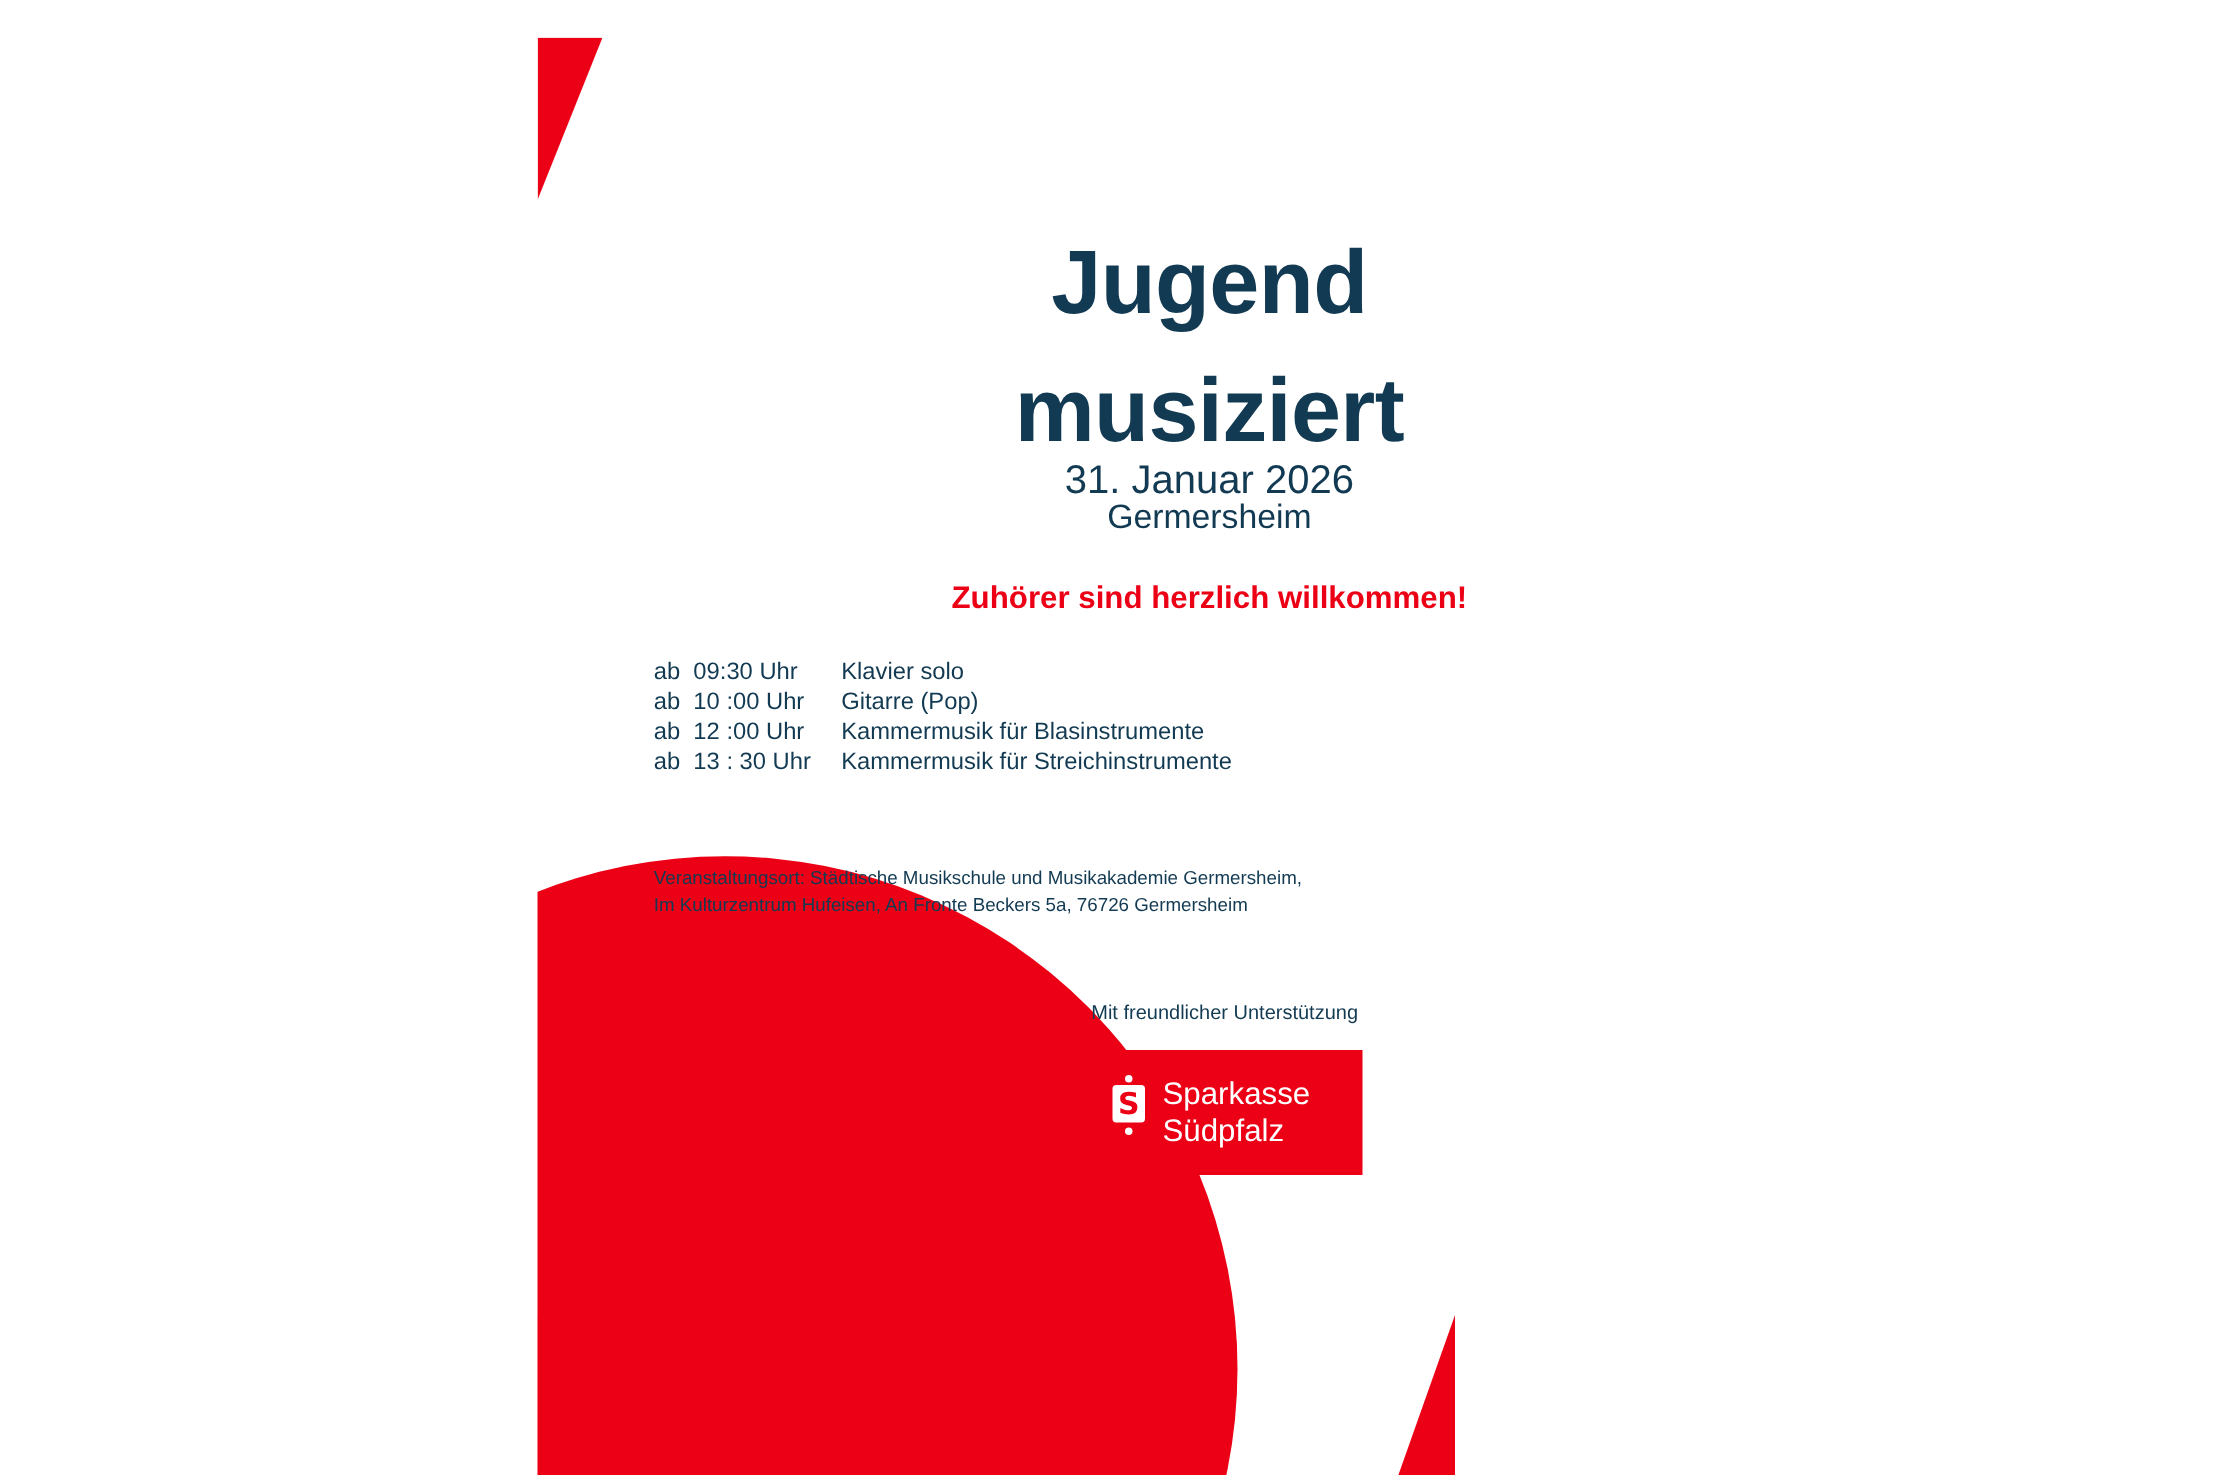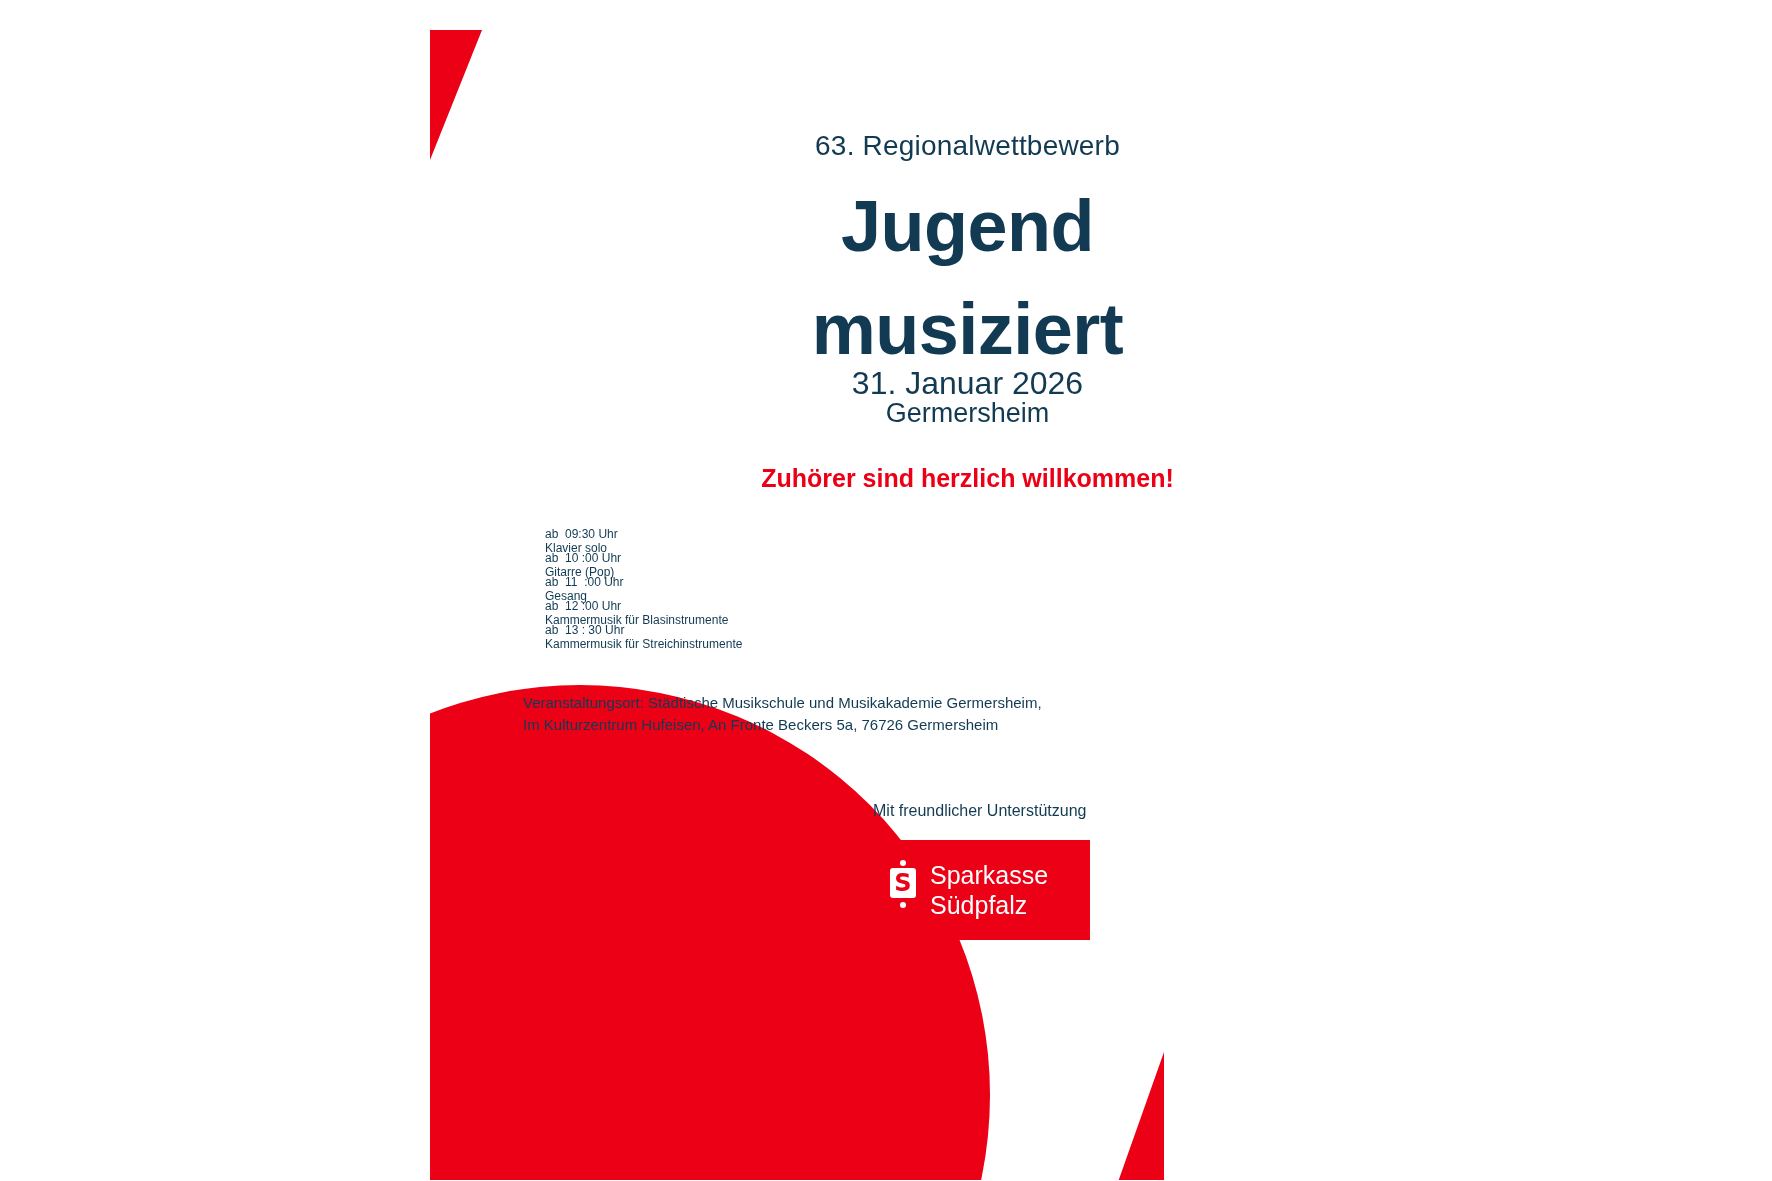--- a/index.html
+++ b/index.html
@@ -129,23 +129,22 @@
   
   .schedule {
     position: absolute;
     left: 93px;
     top: 497px;
   }
   .sched-row {
     display: flex;
     align-items: baseline;
     height: 24px;
-    font-size: 12px;
-    color: #123a52;
-    flex-direction: column;
+    font-size: 19px;
+    color: #123a52;
   }
   .sched-time {
     width: 128px;
     white-space: pre;
   }
   .sched-label {
     white-space: nowrap;
     margin-left: 22px;
   }
 
@@ -229,41 +228,36 @@
 <div class="poster">
 
   <div class="deco-top-wedge"></div>
   <div class="deco-big-arc"></div>
 
   <div class="deco-bottom-wedge"></div>
   <div class="deco-bottom-wedge-right"></div>
 
   <div class="content">
 
-    <div class="kicker">63. Regionalwettbewerb</div>
     <div class="title-1">Jugend</div>
     <div class="title-2">musiziert</div>
     <div class="date">31. Januar 2026</div>
     <div class="city">Germersheim</div>
     <div class="welcome">Zuhörer sind herzlich willkommen!</div>
 
     <div class="schedule">
       <div class="sched-row">
         <span class="sched-time">ab  09:30 Uhr</span>
         <span class="sched-label">Klavier solo</span>
       </div>
       <div class="sched-row">
         <span class="sched-time">ab  10 :00 Uhr</span>
         <span class="sched-label">Gitarre (Pop)</span>
       </div>
       <div class="sched-row">
-        <span class="sched-time">ab  11  :00 Uhr</span>
-        <span class="sched-label">Gesang</span>
-      </div>
-      <div class="sched-row">
         <span class="sched-time">ab  12 :00 Uhr</span>
         <span class="sched-label">Kammermusik für Blasinstrumente</span>
       </div>
       <div class="sched-row">
         <span class="sched-time">ab  13 : 30 Uhr</span>
         <span class="sched-label">Kammermusik für Streichinstrumente</span>
       </div>
     </div>
 
     <div class="venue">

